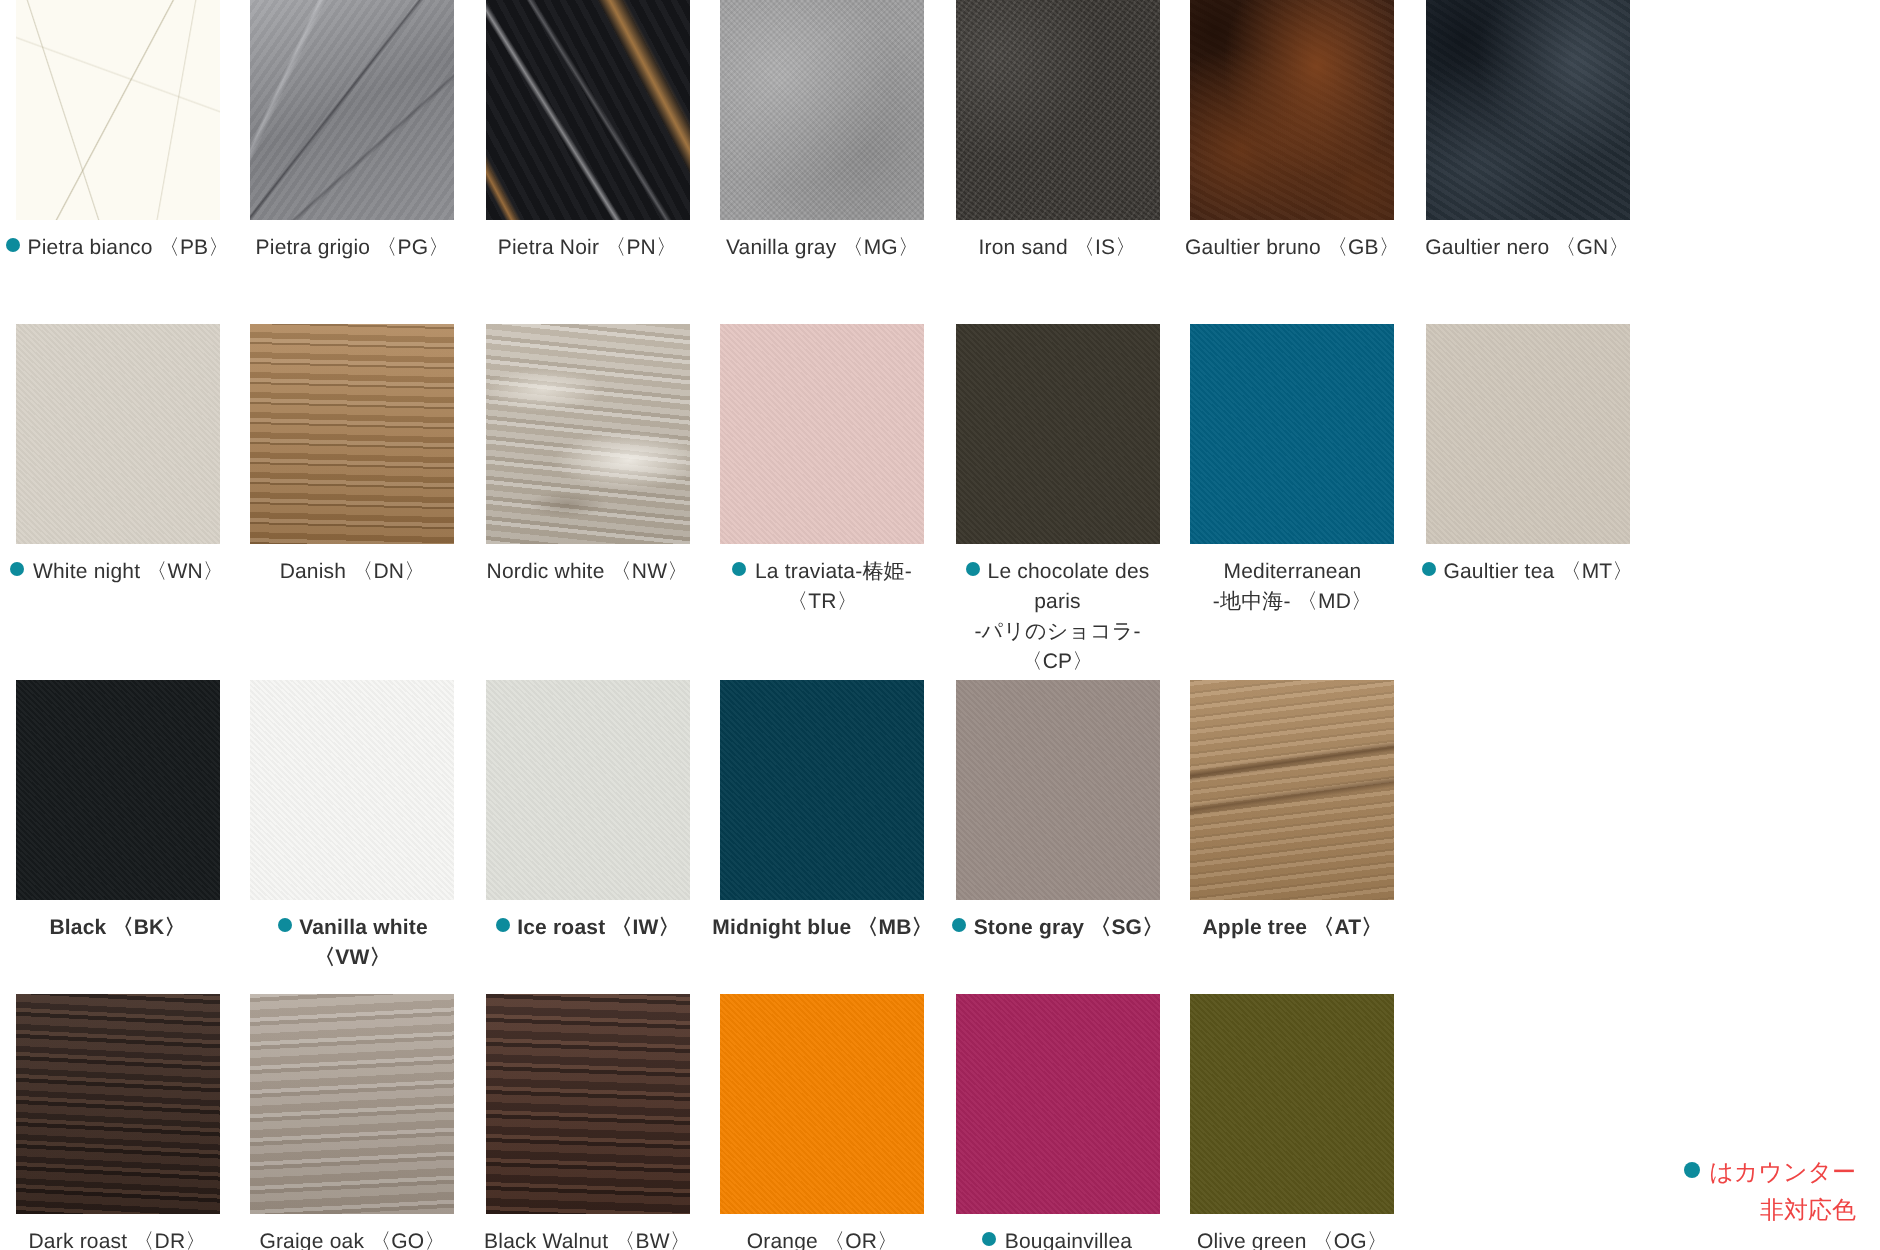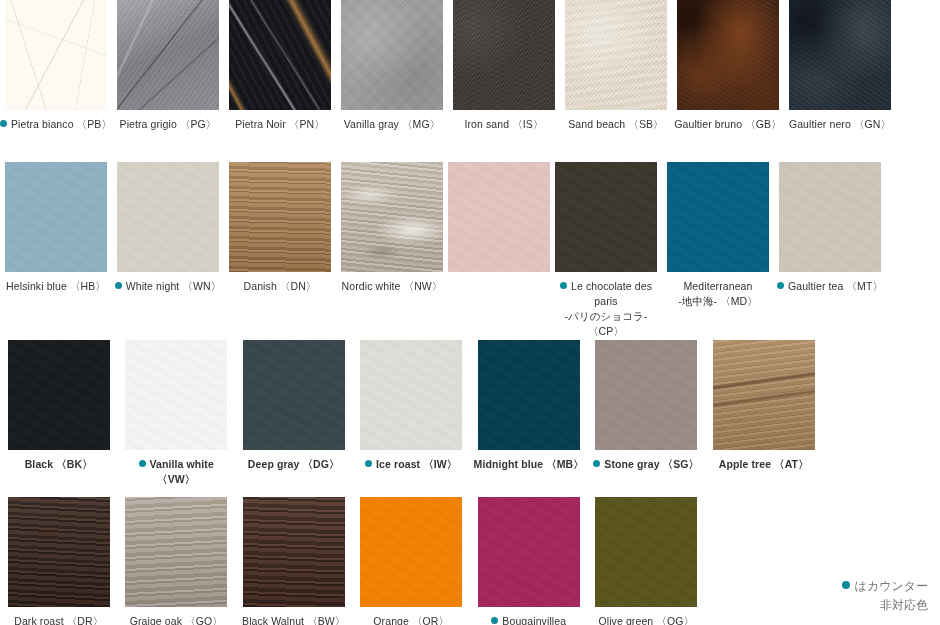--- a/index.html
+++ b/index.html
@@ -58,21 +58,21 @@
     margin-right: 4px;
     vertical-align: 1px;
   }
   .legend {
     position: absolute;
     right: 12px;
     bottom: 10px;
     text-align: right;
     font-size: 12px;
     line-height: 19px;
-    color: #737373;
+    color: #ef4444;
   }
   .legend .dot {
     width: 8px;
     height: 8px;
     margin-right: 5px;
   }
 
   
   .tx-marble-white {
     background-color: #fcfaf2;
@@ -229,51 +229,44 @@
         </div>
         <div class="cell">
           <div class="swatch tx-mortar" style="--c: #9e9e9f;"></div>
           <div class="label"><span>Vanilla gray 〈MG〉</span></div>
         </div>
         <div class="cell">
           <div class="swatch tx-ironsand" style="--c: #3a3733;"></div>
           <div class="label"><span>Iron sand 〈IS〉</span></div>
         </div>
         <div class="cell">
-          <div class="swatch tx-sandbeach" style="--c: #ece3d3;"></div>
-          <div class="label"><span>Sand beach 〈SB〉</span></div>
-        </div>
-        <div class="cell">
           <div class="swatch tx-bruno" style="--c: #3d2114;"></div>
           <div class="label"><span>Gaultier bruno 〈GB〉</span></div>
         </div>
         <div class="cell">
           <div class="swatch tx-nero" style="--c: #222b33;"></div>
           <div class="label"><span>Gaultier nero 〈GN〉</span></div>
         </div>
       </div>
       <div class="row" style="position: absolute; top: 162px; left: 0px;">
         <div class="cell">
-          <div class="swatch tx-flat-noise" style="--c: #8fb2c4;"></div>
-          <div class="label"><span>Helsinki blue 〈HB〉</span></div>
-        </div>
-        <div class="cell">
           <div class="swatch tx-flat-noise" style="--c: #d8d2c8;"></div>
           <div class="label"><span class="dot"></span><span>White night 〈WN〉</span></div>
         </div>
         <div class="cell">
           <div class="swatch tx-danish" style="--c: #a87c4c;"></div>
           <div class="label"><span>Danish 〈DN〉</span></div>
         </div>
         <div class="cell">
           <div class="swatch tx-nordic" style="--c: #bdb3a4;"></div>
           <div class="label"><span>Nordic white 〈NW〉</span></div>
         </div>
         <div class="cell">
           <div class="swatch tx-flat-noise" style="--c: #e4c6c2;"></div>
+          <div class="label"><span class="dot"></span><span>La traviata-椿姫- 〈TR〉</span></div>
         </div>
         <div class="cell">
           <div class="swatch tx-flat-noise" style="--c: #3a362c;"></div>
           <div class="label"><span class="dot"></span><span>Le chocolate des paris
 -パリのショコラ- 〈CP〉</span></div>
         </div>
         <div class="cell">
           <div class="swatch tx-flat-noise" style="--c: #046081;"></div>
           <div class="label"><span>Mediterranean
 -地中海- 〈MD〉</span></div>
@@ -284,24 +277,20 @@
         </div>
       </div>
       <div class="row" style="position: absolute; top: 340px; left: 0px; font-weight: bold;">
         <div class="cell">
           <div class="swatch tx-flat-noise" style="--c: #161a1c;"></div>
           <div class="label"><span>Black 〈BK〉</span></div>
         </div>
         <div class="cell">
           <div class="swatch tx-flat-noise" style="--c: #f6f6f4;"></div>
           <div class="label"><span class="dot"></span><span>Vanilla white 〈VW〉</span></div>
-        </div>
-        <div class="cell">
-          <div class="swatch tx-flat-noise" style="--c: #37454a;"></div>
-          <div class="label"><span>Deep gray 〈DG〉</span></div>
         </div>
         <div class="cell">
           <div class="swatch tx-flat-noise" style="--c: #dfe0da;"></div>
           <div class="label"><span class="dot"></span><span>Ice roast 〈IW〉</span></div>
         </div>
         <div class="cell">
           <div class="swatch tx-flat-noise" style="--c: #053c4e;"></div>
           <div class="label"><span>Midnight blue 〈MB〉</span></div>
         </div>
         <div class="cell">

